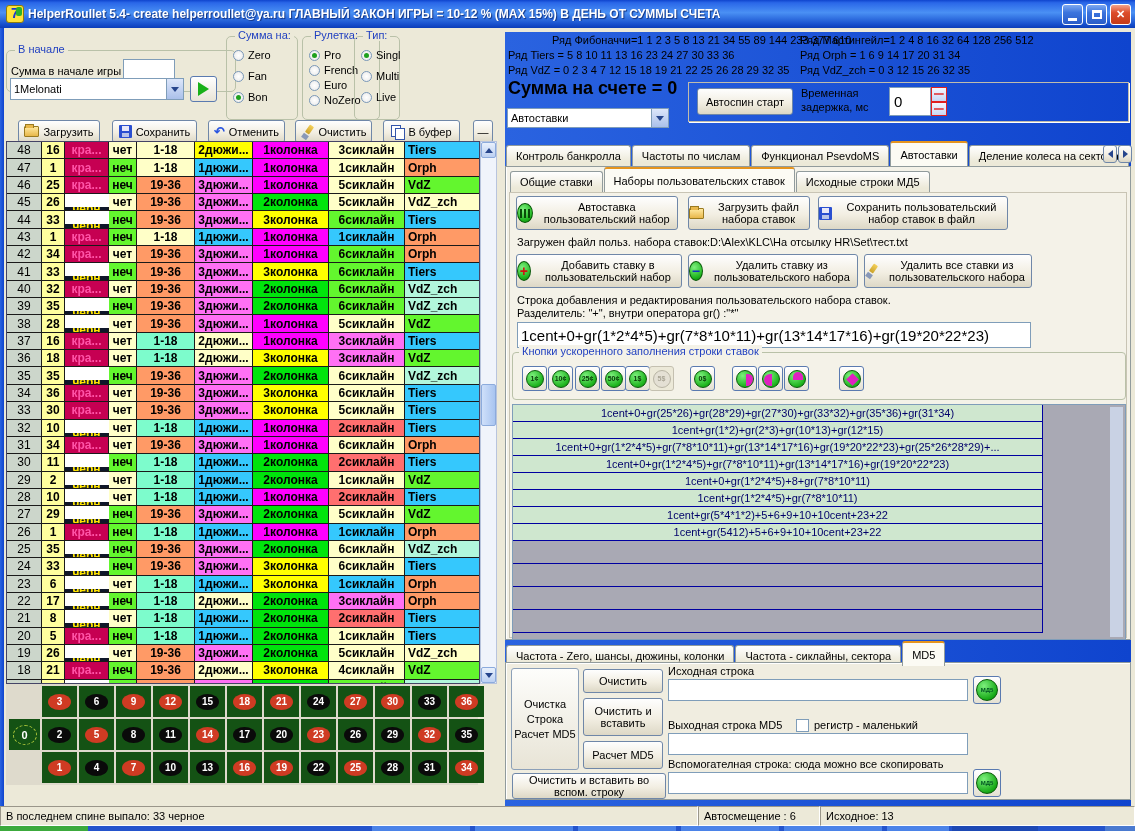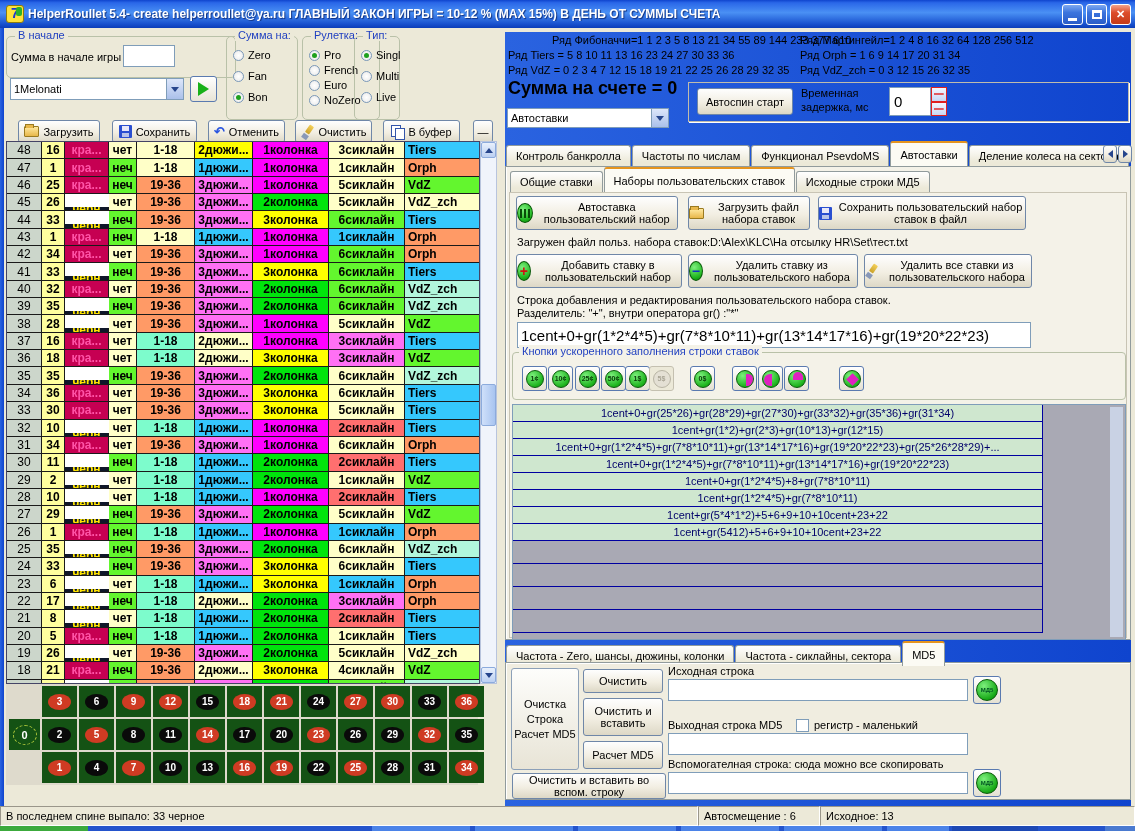--- a/index.html
+++ b/index.html
@@ -187,21 +187,21 @@
       <div class="tb-btn">
           <div class="maxgl"></div>
         </div>
       <div class="tb-btn close">✕</div>
     </div>
   </div>
 
   <div class="side-border" style="left:0"></div>
   <div class="side-border right"></div>
 
-  <div class="groupbox" style="left:6px;top:36px;width:230px;height:42px;">
+  <div class="groupbox" style="left:6px;top:50px;width:230px;height:42px;">
     <div class="legend">В начале</div>
     <div class="lbl" style="left:4px;top:14px;">Сумма в начале игры</div>
     <div class="input" style="position:absolute;left:116px;top:8px;width:52px;height:22px;"></div>
   </div>
 
   <div class="combo" style="left:10px;top:78px;width:174px;height:22px;">
     <div class="cval">1Melonati</div>
     <div class="carw">
         <div class="tri-dn"></div>
       </div>
@@ -833,21 +833,21 @@
             <i></i>
             <i></i>
           </span>
         </span>
       <span>Автоставка пользовательский набор</span>
     </div>
     <div class="btn bigbtn" style="left:183px;top:164px;width:122px;">
       <span class="ic ic-folder"></span>
       <span>Загрузить файл набора ставок</span>
     </div>
-    <div class="btn bigbtn" style="left:313px;top:164px;width:208px;align-items:center;">
+    <div class="btn bigbtn" style="left:313px;top:164px;width:190px;align-items:center;">
       <span class="ic ic-save"></span>
       <span>Сохранить пользовательский набор ставок в файл</span>
     </div>
 
     <div class="lbl" style="left:12px;top:204px;">Загружен файл польз. набора ставок:D:\Alex\KLC\На отсылку HR\Set\тест.txt</div>
 
     <div class="btn bigbtn" style="left:11px;top:222px;width:166px;">
       <span class="ic-coin big">
           <span class="ic-sign" style="color:#d01010;">+</span>
         </span>

